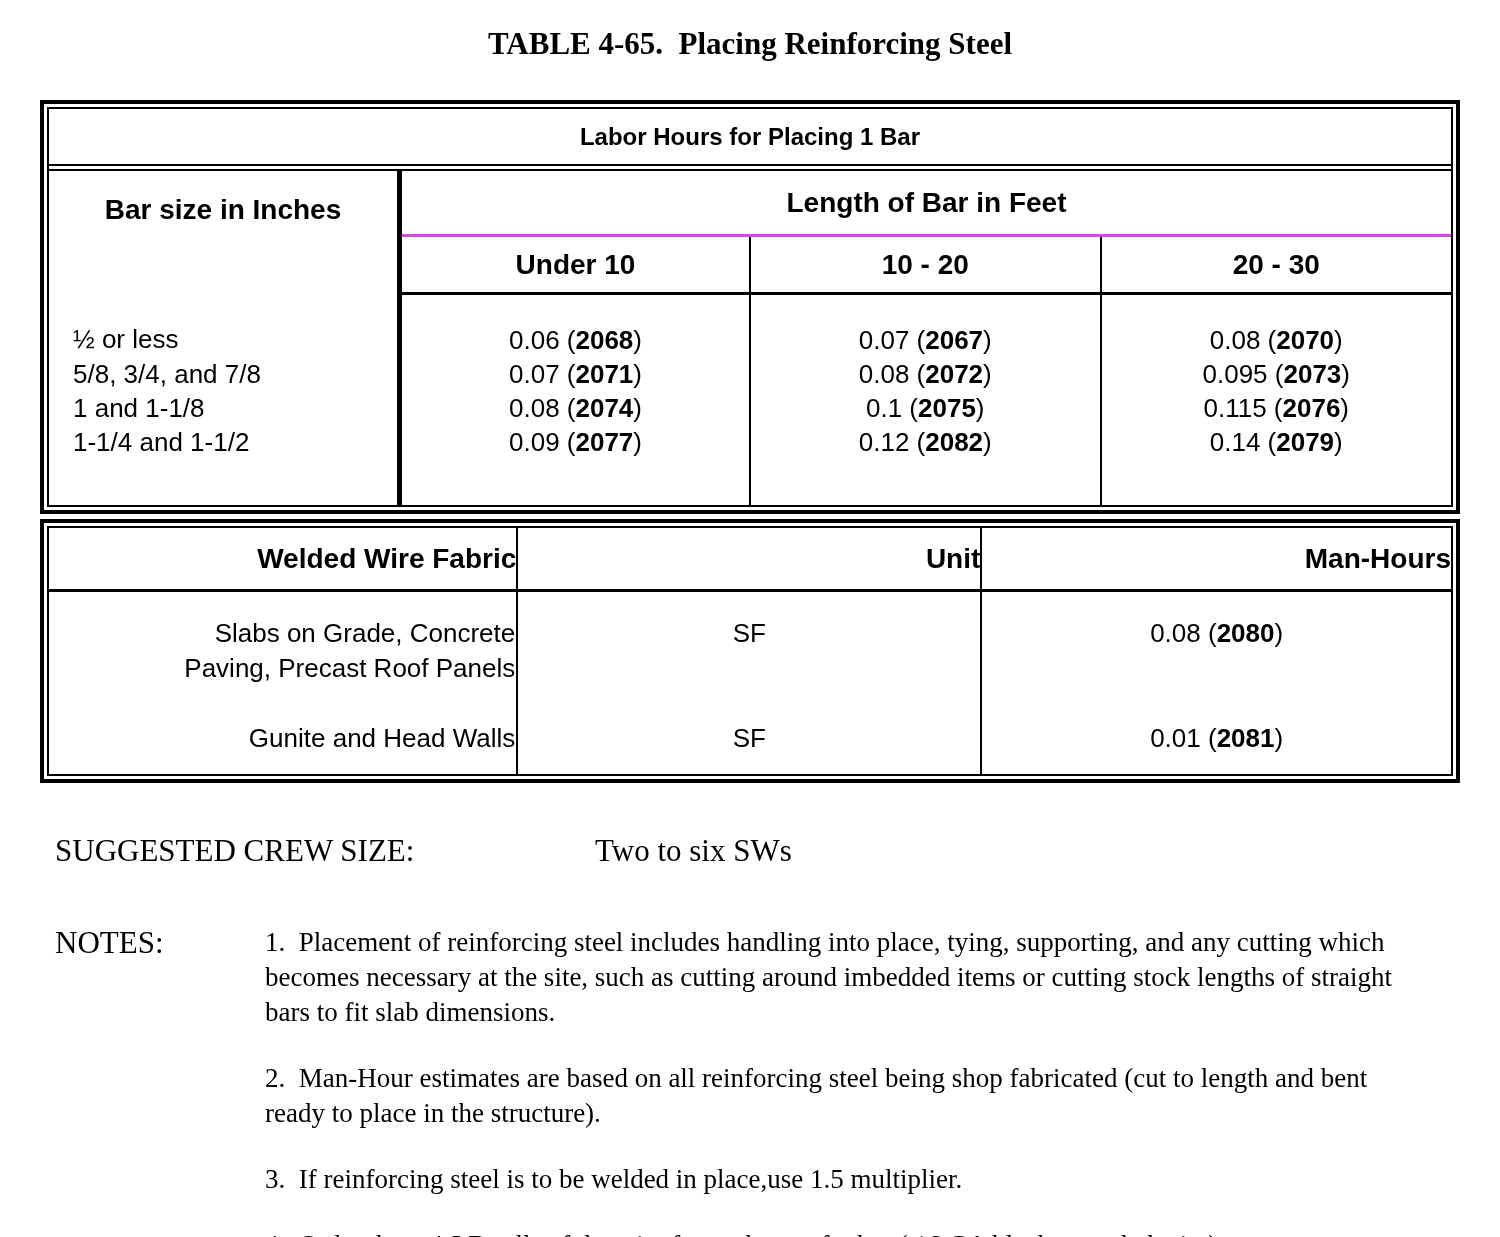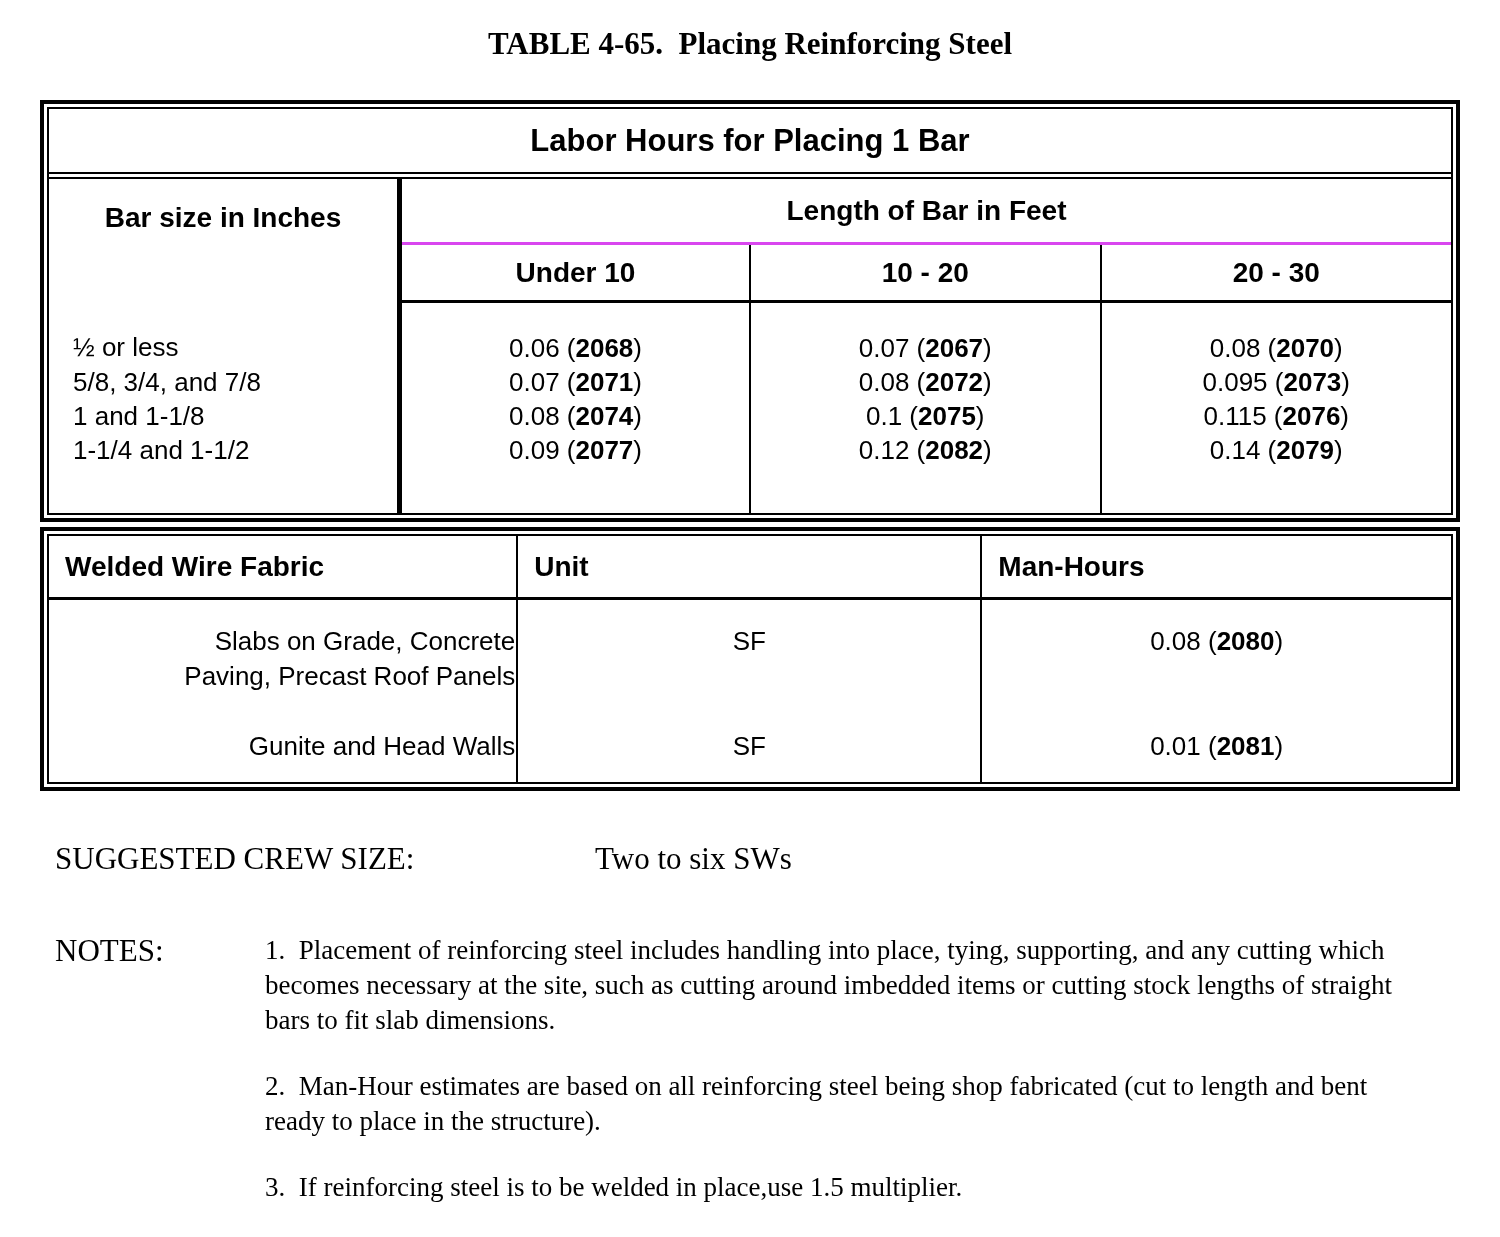--- a/index.html
+++ b/index.html
@@ -19,21 +19,21 @@
 
   
   .dbox { border: 4px solid #000; padding: 3px; margin: 0 40px; background: #fff; }
   .dbox + .dbox { margin-top: 5px; }
   .dbox-inner { border: 2px solid #000; }
 
   
   .t1-title {
     text-align: center;
     font-weight: bold;
-    font-size: 31px;
+    font-size: 24px;
     padding: 14px 0 13px 0;
     border-bottom: 2px solid #000;
   }
   table { border-collapse: collapse; width: 100%; table-layout: fixed; }
   .t1-grid { margin-top: 3px; border-top: 2px solid #000; }
 
   .t1-grid th { font-weight: bold; font-size: 28px; }
   .t1-grid .bar-head {
     border-right: 5px solid #000;
     text-align: center;
@@ -55,22 +55,22 @@
   .t1-grid td.c1 { padding-left: 24px; border-right: 5px solid #000; text-align: left; }
   .t1-grid td.val { text-align: center; }
   .t1-grid tr.r-first td { padding-top: 28px; }
   .t1-grid tr.r-last td { padding-bottom: 46px; }
   .code { font-weight: bold; }
 
   
   .t2-grid th {
     font-weight: bold;
     font-size: 28px;
-    text-align: left;
-    padding: 15px 0 14px 16px;
+    text-align: right;
+    padding: 15px 0 14px 0;
     border-bottom: 3px solid #000;
   }
   .t2-grid .vl { border-left: 2px solid #000; }
   .t2-grid td { font-size: 26px; line-height: 35px; vertical-align: top; text-align: center; }
   .t2-grid td.fab { text-align: right; padding-left: 24px; white-space: pre-line; }
   .t2-grid tr.w-first td { padding-top: 24px; }
   .t2-grid tr.w-last td { padding-top: 34px; padding-bottom: 18px; }
 
   
   .crew {

